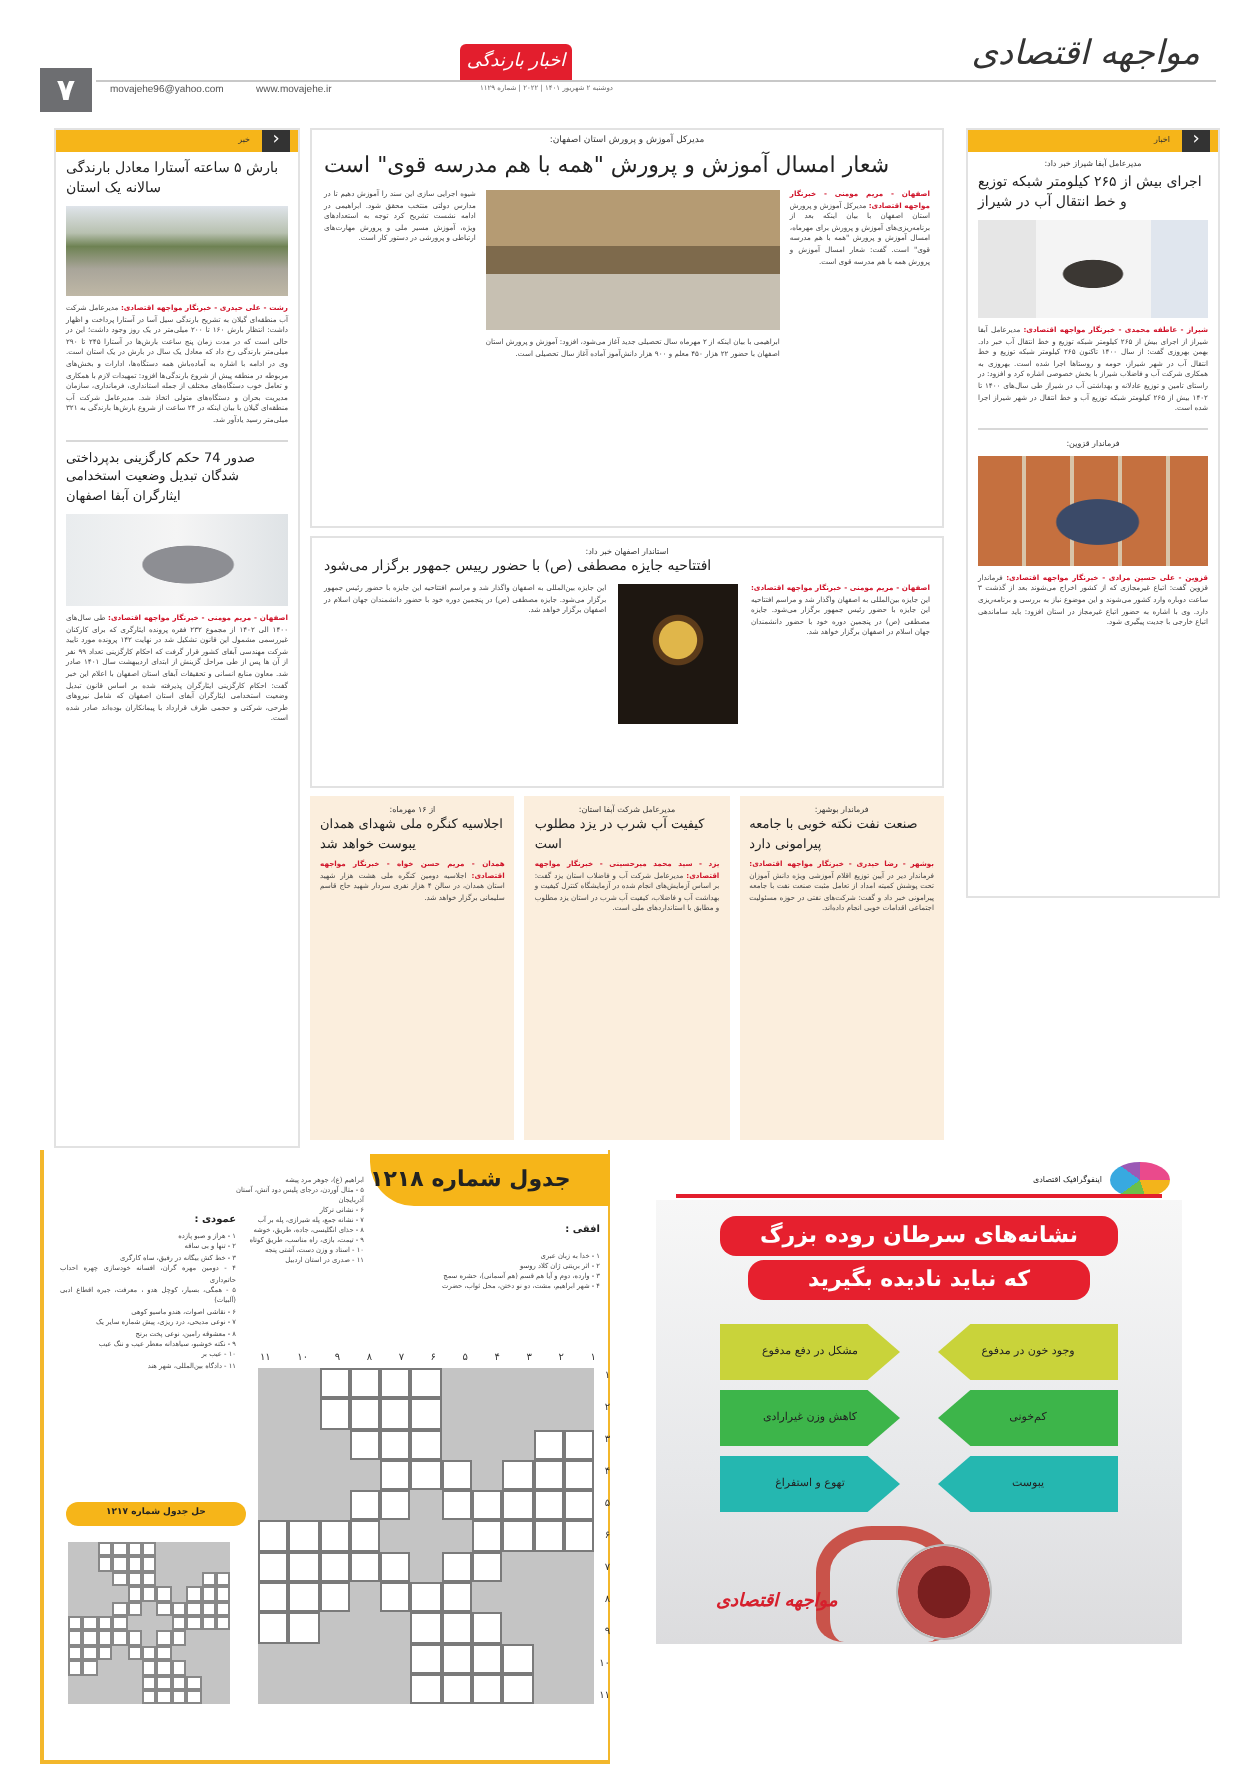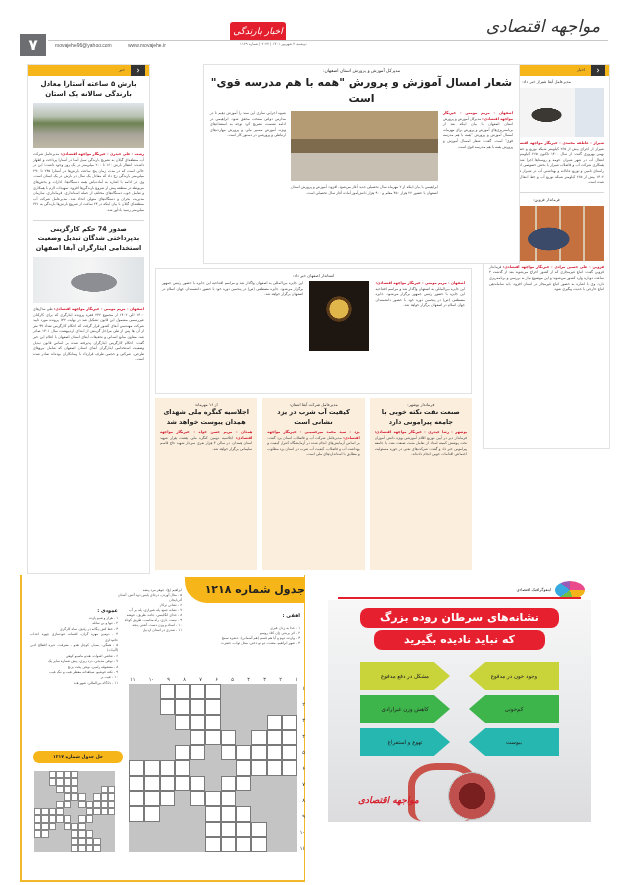--- a/index.html
+++ b/index.html
@@ -12,36 +12,36 @@
 .hline{left:48px;top:40px;width:560px;height:1px;background:#c8c8c8}
 .pagenum{left:20px;top:34px;width:26px;height:22px;background:#6d6e71;color:#fff;font-size:15px;font-weight:bold;text-align:center;line-height:22px}
 .email{left:55px;top:42px;font-size:5px;color:#555;direction:ltr;font-family:"Liberation Sans",sans-serif}
 .site{left:128px;top:42px;font-size:5px;color:#555;direction:ltr;font-family:"Liberation Sans",sans-serif}
 .date{left:240px;top:42px;font-size:3.5px;color:#666}
 
 .box{border:1px solid #e2e2e2;background:#fff}
 .tagbar{height:11px;background:#f6b519;position:relative}
 .tagbar .chev{position:absolute;right:4px;top:0;width:14px;height:11px;background:#333;color:#fff;font-size:9px;line-height:11px;text-align:center}
 .tagbar .tag{position:absolute;right:24px;top:2px;font-size:4px;color:#333}
-.h2{font-weight:bold;text-align:center;font-size:8px;line-height:11px;color:#222}
+.h2{font-weight:normal;text-align:left;font-size:8px;line-height:11px;color:#222}
 .sub{font-size:4px;text-align:center;color:#333}
 .body{font-size:3.6px;line-height:5.6px;color:#444;text-align:justify}
 .body .by{color:#d0152b;font-weight:bold}
 .photo{background:linear-gradient(135deg,#8a7b63,#c9b897 40%,#6f6455 70%,#3f3a32);}
 .photo.green{background:linear-gradient(180deg,#dfe4ea 0%,#b8c1b0 30%,#6e8253 45%,#a9a59a 70%,#bfb8a6 100%)}
 .photo.man1{background:radial-gradient(ellipse at 50% 55%,#3b3733 0 18%,transparent 19%),linear-gradient(90deg,#e6e6e6 0 25%,#f4f4f4 25% 75%,#e0e6ee 75%)}
 .photo.man2{background:radial-gradient(ellipse at 52% 60%,#3b4a68 0 24%,transparent 25%),repeating-linear-gradient(90deg,#c5703f 0 22px,#d8c4a8 22px 24px)}
 .photo.man3{background:radial-gradient(ellipse at 55% 55%,#8d8e93 0 26%,transparent 27%),linear-gradient(90deg,#e9ecee,#f5f5f5 50%,#dfe3e6)}
 .photo.trophy{background:radial-gradient(circle at 50% 40%,#e0b64a 0 18%,#5c3b1a 19% 24%,#1e1711 25%)}
 .photo.meet{background:linear-gradient(180deg,#b59b73 0 40%,#7e6a4c 40% 60%,#c7c0b2 60%)}
 .cream{background:#fbeedd}
 .sep{height:1px;background:#d8d8d8}
 
 .cw-frame{left:20px;top:575px;width:285px;height:307px;border:1px solid #f3b72b;border-top:none;border-left:2px solid #f3b72b;border-bottom:2px solid #f3b72b}
-.cw-title{left:185px;top:577px;width:120px;height:26px;background:#f6b519;border-radius:0 0 0 22px;color:#222;font-weight:bold;font-size:11px;text-align:right;line-height:26px}
+.cw-title{left:185px;top:577px;width:120px;height:26px;background:#f6b519;border-radius:0 0 0 22px;color:#222;font-weight:bold;font-size:11px;text-align:left;line-height:26px}
 .grid{display:grid;grid-template-columns:repeat(11,15.3px);grid-template-rows:repeat(11,15.3px);background:#bcbcbc}
 .grid div{border:0.5px solid #7a7a7a}
 .grid .w{background:#fff}
 .grid .b{background:#c4c4c4;border-color:#c4c4c4}
 .smallgrid{display:grid;grid-template-columns:repeat(11,7.4px);grid-template-rows:repeat(11,7.4px);background:#bcbcbc}
 .smallgrid div{border:0.4px solid #888}
 .smallgrid .w{background:#fff}
 .smallgrid .b{background:#c4c4c4;border-color:#c4c4c4}
 .numrow{display:flex;justify-content:space-between;font-size:5px;color:#333;direction:ltr}
 .numcol{display:flex;flex-direction:column;justify-content:space-between;font-size:5px;color:#333}
@@ -65,20 +65,21 @@
   <div class="abs pagenum">۷</div>
 </div>
 
 <div class="abs box" style="right:10px;top:64px;width:127px;height:385px;">
   <div class="tagbar">
     <span class="chev">‹</span>
     <span class="tag">اخبار</span>
   </div>
   <div style="padding:3px 5px;">
     <div class="sub">مدیرعامل آبفا شیراز خبر داد:</div>
+    <div class="h2" style="font-size:7px;line-height:10px;margin-top:2px">اجرای بیش از ۲۶۵ کیلومتر شبکه توزیع و خط انتقال آب در شیراز</div>
     <div class="photo man1" style="height:49px;margin:4px 0"></div>
     <div class="body"><span class="by">شیراز - عاطفه محمدی - خبرنگار مواجهه اقتصادی:</span> <span>مدیرعامل آبفا شیراز از اجرای بیش از ۲۶۵ کیلومتر شبکه توزیع و خط انتقال آب خبر داد. بهمن بهروزی گفت: از سال ۱۴۰۰ تاکنون ۲۶۵ کیلومتر شبکه توزیع و خط انتقال آب در شهر شیراز، حومه و روستاها اجرا شده است. بهروزی به همکاری شرکت آب و فاضلاب شیراز با بخش خصوصی اشاره کرد و افزود: در راستای تامین و توزیع عادلانه و بهداشتی آب در شیراز طی سال‌های ۱۴۰۰ تا ۱۴۰۲ بیش از ۲۶۵ کیلومتر شبکه توزیع آب و خط انتقال در شهر شیراز اجرا شده است.</span></div>
     <div class="sep" style="margin:6px 0 4px"></div>
     <div class="sub">فرماندار قزوین:</div>
     <div class="photo man2" style="height:55px;margin:4px 0"></div>
     <div class="body"><span class="by">قزوین - علی حسین مرادی - خبرنگار مواجهه اقتصادی:</span> <span>فرماندار قزوین گفت: اتباع غیرمجازی که از کشور اخراج می‌شوند بعد از گذشت ۳ ساعت دوباره وارد کشور می‌شوند و این موضوع نیاز به بررسی و برنامه‌ریزی دارد. وی با اشاره به حضور اتباع غیرمجاز در استان افزود: باید ساماندهی اتباع خارجی با جدیت پیگیری شود.</span></div>
   </div>
 </div>
 
 <div class="abs box" style="left:27px;top:64px;width:123px;height:510px;">
@@ -90,51 +91,52 @@
     <div class="h2" style="font-size:7px;line-height:10px">بارش ۵ ساعته آستارا معادل بارندگی سالانه یک استان</div>
     <div class="photo green" style="height:45px;margin:4px 0"></div>
     <div class="body"><span class="by">رشت - علی حیدری - خبرنگار مواجهه اقتصادی:</span> <span>مدیرعامل شرکت آب منطقه‌ای گیلان به تشریح بارندگی سیل آسا در آستارا پرداخت و اظهار داشت: انتظار بارش ۱۶۰ تا ۲۰۰ میلی‌متر در یک روز وجود داشت؛ این در حالی است که در مدت زمان پنج ساعت بارش‌ها در آستارا ۲۴۵ تا ۲۹۰ میلی‌متر بارندگی رخ داد که معادل یک سال در بارش در یک استان است. وی در ادامه با اشاره به آماده‌باش همه دستگاه‌ها، ادارات و بخش‌های مربوطه در منطقه پیش از شروع بارندگی‌ها افزود: تمهیدات لازم با همکاری و تعامل خوب دستگاه‌های مختلف از جمله استانداری، فرمانداری، سازمان مدیریت بحران و دستگاه‌های متولی اتخاذ شد. مدیرعامل شرکت آب منطقه‌ای گیلان با بیان اینکه در ۲۴ ساعت از شروع بارش‌ها بارندگی به ۳۲۱ میلی‌متر رسید یادآور شد.</span></div>
     <div class="sep" style="margin:6px 0 4px"></div>
     <div class="h2" style="font-size:6.5px;line-height:9.5px">صدور 74 حکم کارگزینی بدپرداختی شدگان تبدیل وضعیت استخدامی ایثارگران آبفا اصفهان</div>
     <div class="photo man3" style="height:46px;margin:4px 0"></div>
     <div class="body"><span class="by">اصفهان - مریم مومنی - خبرنگار مواجهه اقتصادی:</span> <span>طی سال‌های ۱۴۰۰ الی ۱۴۰۲ از مجموع ۲۳۲ فقره پرونده ایثارگری که برای کارکنان غیررسمی مشمول این قانون تشکیل شد در نهایت ۱۴۲ پرونده مورد تایید شرکت مهندسی آبفای کشور قرار گرفت که احکام کارگزینی تعداد ۹۹ نفر از آن ها پس از طی مراحل گزینش از ابتدای اردیبهشت سال ۱۴۰۱ صادر شد. معاون منابع انسانی و تحقیقات آبفای استان اصفهان با اعلام این خبر گفت: احکام کارگزینی ایثارگران پذیرفته شده بر اساس قانون تبدیل وضعیت استخدامی ایثارگران آبفای استان اصفهان که شامل نیروهای طرحی، شرکتی و حجمی طرف قرارداد با پیمانکاران بوده‌اند صادر شده است.</span></div>
   </div>
 </div>
 
-<div class="abs box" style="left:155px;top:64px;width:317px;height:200px;padding:3px 6px;margin-left:48px;">
+<div class="abs box" style="left:155px;top:64px;width:317px;height:200px;padding:3px 6px;">
   <div class="sub" style="font-size:4.5px">مدیرکل آموزش و پرورش استان اصفهان:</div>
   <div class="h2" style="font-size:11px;line-height:16px;margin-top:2px">شعار امسال آموزش و پرورش "همه با هم مدرسه قوی" است</div>
   <div style="display:flex;gap:5px;margin-top:4px">
     <div class="body" style="width:72px"><span class="by">اصفهان - مریم مومنی - خبرنگار مواجهه اقتصادی:</span> <span>مدیرکل آموزش و پرورش استان اصفهان با بیان اینکه بعد از برنامه‌ریزی‌های آموزش و پرورش برای مهرماه، امسال آموزش و پرورش "همه با هم مدرسه قوی" است. گفت: شعار امسال آموزش و پرورش همه با هم مدرسه قوی است.</span></div>
     <div style="width:151px">
       <div class="photo meet" style="height:70px"></div>
       <div class="body" style="margin-top:4px">ابراهیمی با بیان اینکه از ۲ مهرماه سال تحصیلی جدید آغاز می‌شود، افزود: آموزش و پرورش استان اصفهان با حضور ۲۲ هزار ۴۵۰ معلم و ۹۰۰ هزار دانش‌آموز آماده آغاز سال تحصیلی است.</div>
     </div>
     <div class="body" style="width:78px">شیوه اجرایی سازی این سند را آموزش دهیم تا در مدارس دولتی منتخب محقق شود. ابراهیمی در ادامه نشست تشریح کرد توجه به استعدادهای ویژه، آموزش مسیر ملی و پرورش مهارت‌های ارتباطی و پرورشی در دستور کار است.</div>
   </div>
 </div>
 
 <div class="abs box" style="left:155px;top:268px;width:317px;height:126px;padding:4px 6px;">
   <div class="sub">استاندار اصفهان خبر داد:</div>
+  <div class="h2" style="font-size:7px;line-height:11px">افتتاحیه جایزه مصطفی (ص) با حضور رییس جمهور برگزار می‌شود</div>
   <div style="display:flex;gap:6px;margin-top:3px">
     <div class="body" style="width:92px"><span class="by">اصفهان - مریم مومنی - خبرنگار مواجهه اقتصادی:</span> <span>این جایزه بین‌المللی به اصفهان واگذار شد و مراسم افتتاحیه این جایزه با حضور رئیس جمهور برگزار می‌شود. جایزه مصطفی (ص) در پنجمین دوره خود با حضور دانشمندان جهان اسلام در اصفهان برگزار خواهد شد.</span></div>
     <div class="photo trophy" style="width:62px;height:70px"></div>
     <div class="body" style="width:145px">این جایزه بین‌المللی به اصفهان واگذار شد و مراسم افتتاحیه این جایزه با حضور رئیس جمهور برگزار می‌شود. جایزه مصطفی (ص) در پنجمین دوره خود با حضور دانشمندان جهان اسلام در اصفهان برگزار خواهد شد.</div>
   </div>
 </div>
 
 <div class="abs" style="left:155px;top:398px;width:317px;height:172px;display:flex;gap:5px;">
   <div class="cream" style="flex:1;padding:4px 5px;">
     <div class="sub">فرماندار بوشهر:</div>
     <div class="h2" style="font-size:6.5px;line-height:10px">صنعت نفت نکته خوبی با جامعه پیرامونی دارد</div>
     <div class="body" style="margin-top:3px"><span class="by">بوشهر - رضا حیدری - خبرنگار مواجهه اقتصادی:</span> <span>فرماندار دیر در آیین توزیع اقلام آموزشی ویژه دانش آموزان تحت پوشش کمیته امداد از تعامل مثبت صنعت نفت با جامعه پیرامونی خبر داد و گفت: شرکت‌های نفتی در حوزه مسئولیت اجتماعی اقدامات خوبی انجام داده‌اند.</span></div>
   </div>
   <div class="cream" style="flex:1;padding:4px 5px;">
     <div class="sub">مدیرعامل شرکت آبفا استان:</div>
-    <div class="h2" style="font-size:6.5px;line-height:10px">کیفیت آب شرب در یزد نشانی است</div>
+    <div class="h2" style="font-size:6.5px;line-height:10px">کیفیت آب شرب در یزد مطلوب است</div>
     <div class="body" style="margin-top:3px"><span class="by">یزد - سید محمد میرحسینی - خبرنگار مواجهه اقتصادی:</span> <span>مدیرعامل شرکت آب و فاضلاب استان یزد گفت: بر اساس آزمایش‌های انجام شده در آزمایشگاه کنترل کیفیت و بهداشت آب و فاضلاب، کیفیت آب شرب در استان یزد مطلوب و مطابق با استانداردهای ملی است.</span></div>
   </div>
   <div class="cream" style="flex:1;padding:4px 5px;">
     <div class="sub">از ۱۶ مهرماه:</div>
     <div class="h2" style="font-size:6.5px;line-height:10px">اجلاسیه کنگره ملی شهدای همدان یبوست خواهد شد</div>
     <div class="body" style="margin-top:3px"><span class="by">همدان - مریم حسن خواه - خبرنگار مواجهه اقتصادی:</span> <span>اجلاسیه دومین کنگره ملی هشت هزار شهید استان همدان، در سالن ۴ هزار نفری سردار شهید حاج قاسم سلیمانی برگزار خواهد شد.</span></div>
   </div>
 </div>
 
 <div class="abs cw-frame"></div>

